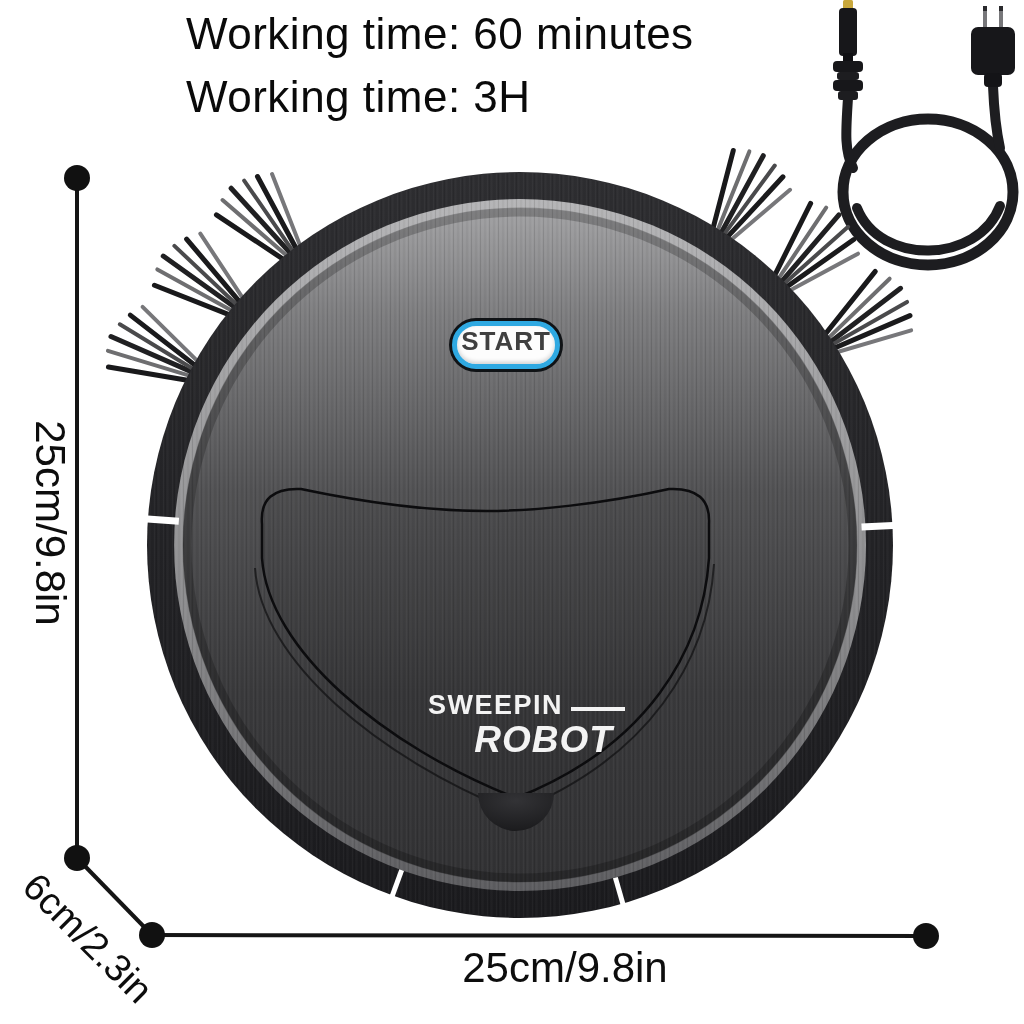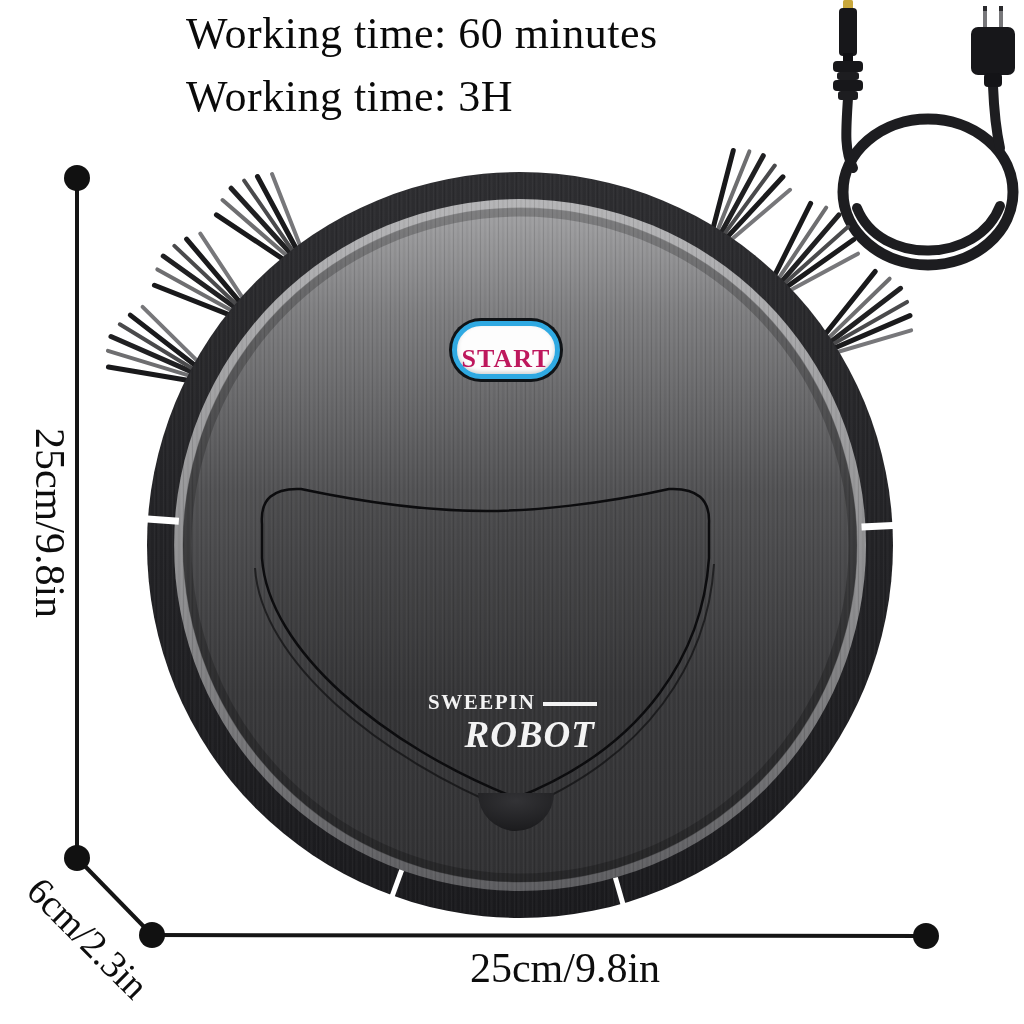--- a/index.html
+++ b/index.html
@@ -1,39 +1,39 @@
 <!DOCTYPE html>
 <html style="--accent: #2fa9e2; --plugtip: #c9a83c; --bg: #ffffff;"><head>
 <meta charset="utf-8">
 <style>
   html,body{margin:0;padding:0;background:#fff;}
   .canvas{
     position:relative;width:1024px;height:1024px;overflow:hidden;
     background:var(--bg,#fff);
-    font-family:Liberation Serif, serif;
+    font-family:Liberation Sans, sans-serif;
   }
   .stage{position:absolute;left:0;top:0;width:1024px;height:1024px;}
   
   .spec{
     position:absolute;left:186px;top:2px;color:#0a0a0a;
     font-size:44px;font-weight:500;line-height:63px;letter-spacing:.5px;
     white-space:nowrap;
   }
   
   .start-btn{
-    position:absolute;left:452px;top:321px;width:108px;height:58px;
+    position:absolute;left:452px;top:321px;width:108px;height:48px;
     box-sizing:border-box;border-radius:32px;background:#fdfdfd;
     border:5px solid var(--accent,#2fa9e2);
     box-shadow:0 0 0 3px #101316, inset 0 -2px 4px rgba(0,0,0,.18);
-    display:flex;align-items:flex-end;justify-content:center;
-    font-size:26px;font-weight:bold;color:#be185d;letter-spacing:1px;
+    display:flex;align-items:flex-start;justify-content:center;
+    font-size:26px;font-weight:bold;color:#404040;letter-spacing:1px;
   }
   
   .brand{position:absolute;left:428px;top:690px;color:#f3f3f3;white-space:nowrap;}
-  .brand-top{font-size:21px;font-weight:600;letter-spacing:1.5px;text-align:right;}
+  .brand-top{font-size:27px;font-weight:600;letter-spacing:1.5px;text-align:right;}
   .brand-underline{
     display:inline-block;width:54px;height:4px;background:#f3f3f3;
     margin-left:8px;vertical-align:3px;
   }
   .brand-bottom{
     font-size:37px;font-weight:800;font-style:italic;letter-spacing:1px;
     margin:-2px 0 0 34px;
     text-align:center;
   }
   

